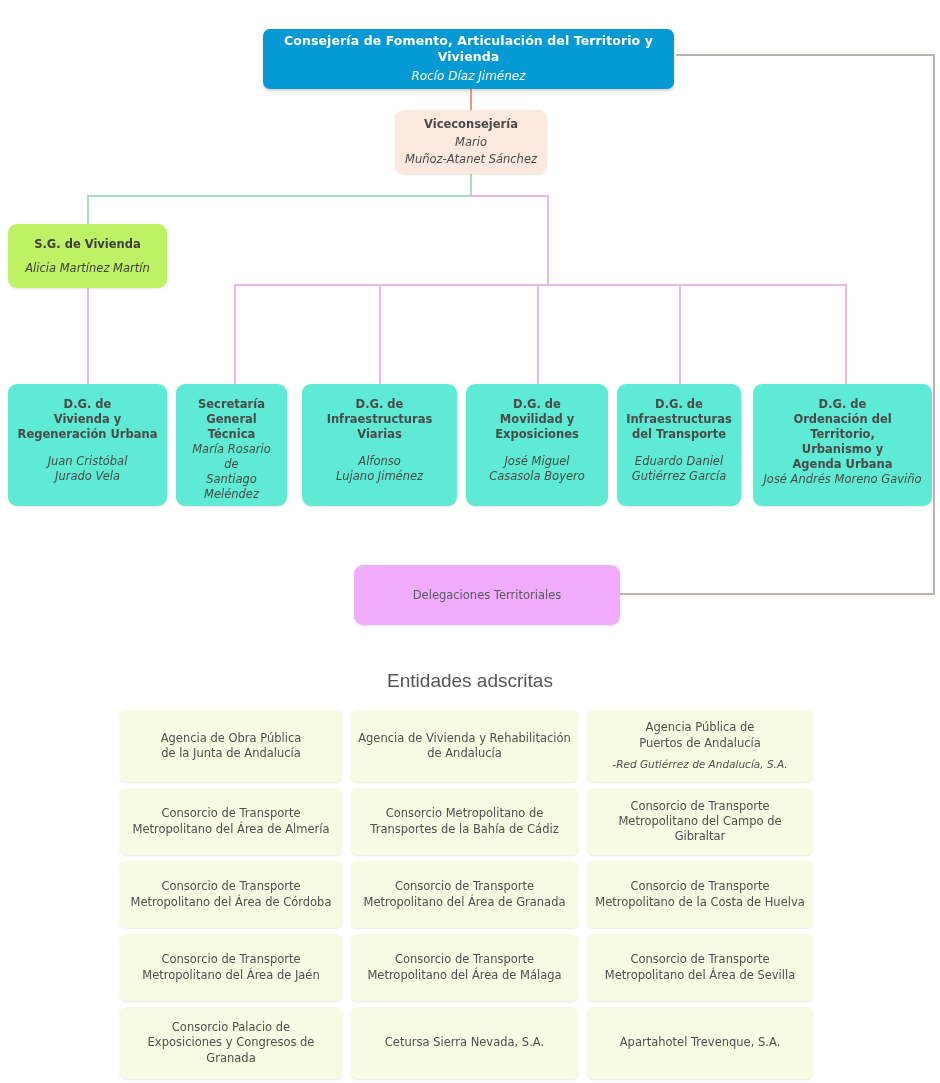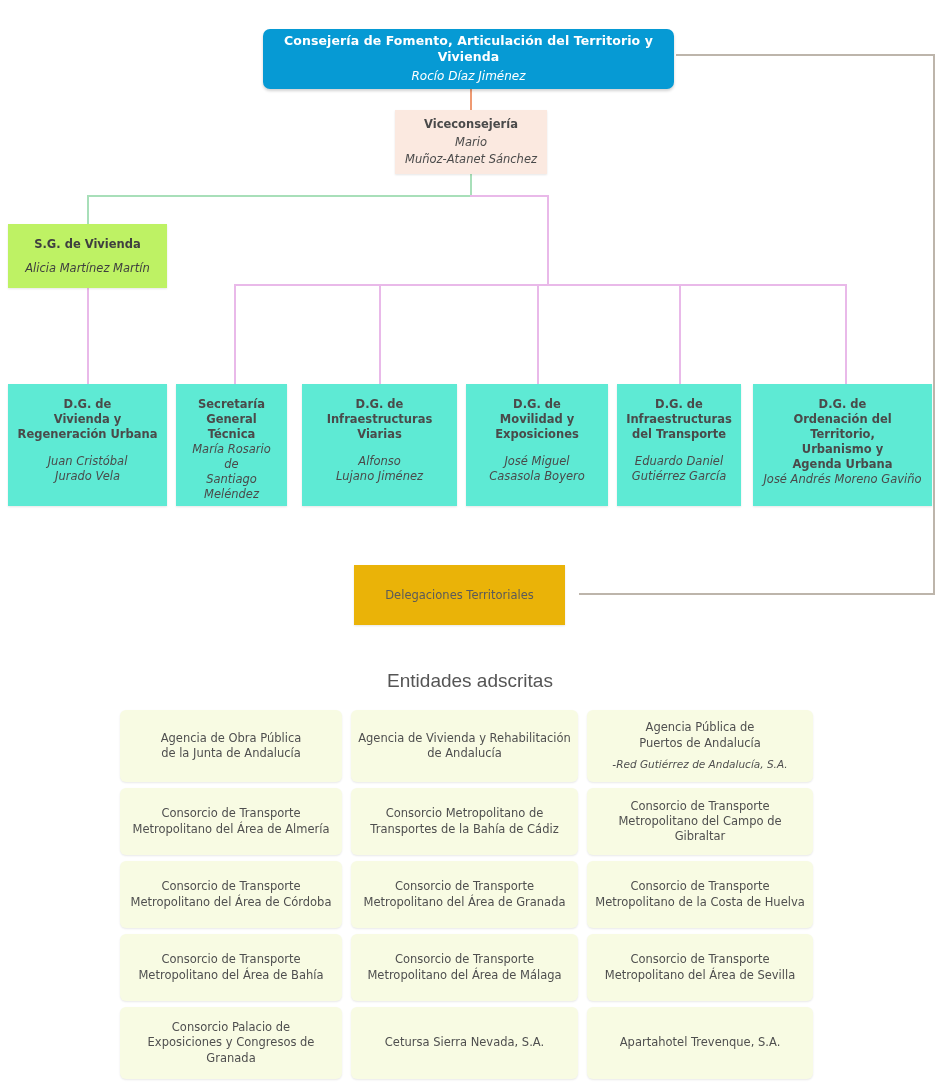--- a/index.html
+++ b/index.html
@@ -15,21 +15,21 @@
 
   
   .ln{position:absolute;}
   .ln.h{height:2px;}
   .ln.v{width:2px;}
 
   
   .node{
     position:absolute;
     box-sizing:border-box;
-    border-radius:0;
+    border-radius:9px;
     display:flex;
     flex-direction:column;
     align-items:center;
     justify-content:center;
     text-align:center;
     padding:6px 8px;
     box-shadow:0 1px 2px rgba(0,0,0,.10);
   }
   .node .t{font-weight:bold;line-height:1.30;}
   .node .p{font-style:italic;line-height:1.30;}
@@ -64,22 +64,22 @@
     top:384px;height:122px;
     background:#5eead4;
     justify-content:flex-start;
     padding-top:13px;
   }
   .n-dg .t{color:#4a4a4a;font-size:11.5px;}
   .n-dg .p{color:#4a4a4a;font-size:11.5px;margin-top:auto;margin-bottom:16px;}
 
   
   .n-deleg{
-    left:354px;top:565px;width:211px;height:60px;
-    background:#eab308;
+    left:354px;top:565px;width:266px;height:60px;
+    background:#f0abfc;
   }
   .n-deleg .t{font-weight:normal;color:#5a5a5a;font-size:11.5px;}
 
   
   .sec-title{
     position:absolute;left:0;top:670px;width:940px;
     text-align:center;font-size:19px;color:#555;
     font-family:"Liberation Sans","DejaVu Sans",sans-serif;
   }
   .ent-grid{
@@ -235,21 +235,21 @@
       <div>Consorcio de Transporte</div>
       <div>Metropolitano del Área de Granada</div>
     </div>
     <div class="ent">
       <div>Consorcio de Transporte</div>
       <div>Metropolitano de la Costa de Huelva</div>
     </div>
 
     <div class="ent">
       <div>Consorcio de Transporte</div>
-      <div>Metropolitano del Área de Bahía</div>
+      <div>Metropolitano del Área de Jaén</div>
     </div>
     <div class="ent">
       <div>Consorcio de Transporte</div>
       <div>Metropolitano del Área de Málaga</div>
     </div>
     <div class="ent">
       <div>Consorcio de Transporte</div>
       <div>Metropolitano del Área de Sevilla</div>
     </div>
 

